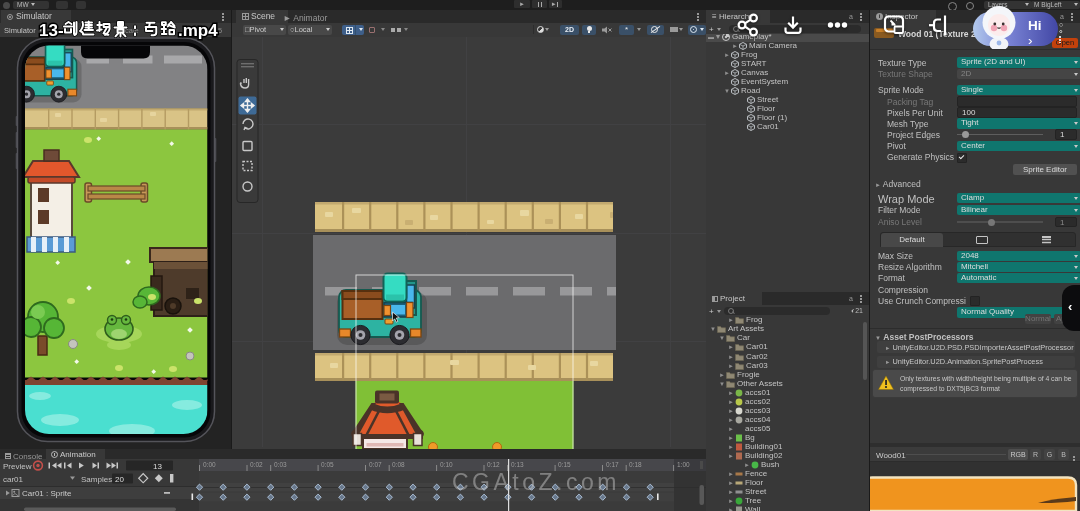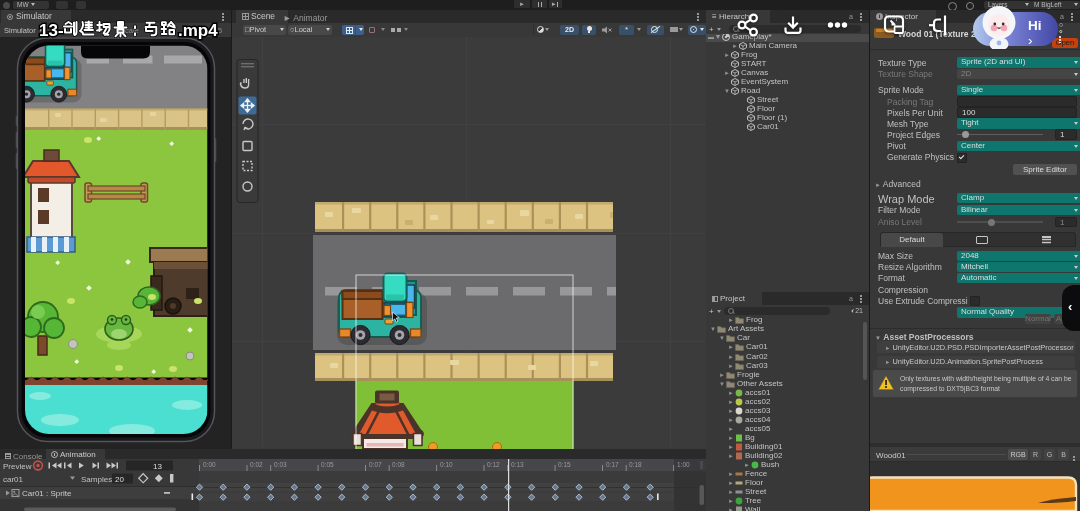--- a/index.html
+++ b/index.html
@@ -848,21 +848,21 @@
 <div class="a" style="left:109.5px;top:219.5px;width:3px;height:1.8px;background:#c4c4c4;"></div>
 <div class="a" style="left:172px;top:212.5px;width:9px;height:8px;background:repeating-linear-gradient(#c4c4c4 0 1.6px,#555 1.6px 2.8px);"></div>
 <div class="a" style="left:8px;top:229.0px;color:#c0c0c0;font-size:8.5px;line-height:1;white-space:nowrap;">Max Size</div>
 <div class="a dd" style="left:87px;top:227.8px;width:120px;">2048<span class="ar"></span></div>
 <div class="a" style="left:8px;top:240.0px;color:#c0c0c0;font-size:8.5px;line-height:1;white-space:nowrap;">Resize Algorithm</div>
 <div class="a dd" style="left:87px;top:238.8px;width:120px;">Mitchell<span class="ar"></span></div>
 <div class="a" style="left:8px;top:251.0px;color:#c0c0c0;font-size:8.5px;line-height:1;white-space:nowrap;">Format</div>
 <div class="a dd" style="left:87px;top:249.8px;width:120px;">Automatic<span class="ar"></span></div>
 <div class="a" style="left:8px;top:262.5px;color:#c0c0c0;font-size:8.5px;line-height:1;white-space:nowrap;">Compression</div>
 <div class="a dd" style="left:87px;top:260px;width:120px;margin-top:24px;">Normal Quality<span class="ar"></span></div>
-<div class="a" style="left:8px;top:273.5px;color:#c0c0c0;font-size:8.5px;line-height:1;white-space:nowrap;">Use Extrude Compressi</div>
+<div class="a" style="left:8px;top:273.5px;color:#c0c0c0;font-size:8.5px;line-height:1;white-space:nowrap;">Use Crunch Compressi</div>
 <div class="a" style="left:100px;top:273.0px;width:8px;height:8px;background:#2b2b2b;border:1px solid #232323;border-radius:1px;"></div>
 <div class="a" style="left:155px;top:291px;width:26px;height:10px;background:#424242;border-radius:2px;color:#747474;font-size:8px;line-height:10px;text-align:center;">Normal</div>
 <div class="a" style="left:184px;top:291px;width:24px;height:10px;background:#424242;border-radius:2px;color:#747474;font-size:8px;line-height:10px;text-align:center;">Apply</div>
 <div class="a" style="left:0px;top:305px;width:210px;height:1px;background:#2c2c2c;"></div>
 <div class="a" style="left:5px;top:310.0px;color:#c0c0c0;font-size:8.5px;line-height:1;white-space:nowrap;"><span style="color:#999;font-size:6px;">▼</span> <b>Asset PostProcessors</b></div>
 <div class="a" style="left:7px;top:318px;width:198px;height:12px;background:#3f3f3f;border-radius:2px;"></div>
 <div class="a" style="left:7px;top:332.5px;width:198px;height:12px;background:#3f3f3f;border-radius:2px;"></div>
 <div class="a" style="left:15px;top:320.5px;color:#c8c8c8;font-size:7.4px;line-height:1;white-space:nowrap;"><span style="color:#999;font-size:5.5px;">►</span> UnityEditor.U2D.PSD.PSDImporterAssetPostProcessor</div>
 <div class="a" style="left:15px;top:335px;color:#c8c8c8;font-size:7.4px;line-height:1;white-space:nowrap;"><span style="color:#999;font-size:5.5px;">►</span> UnityEditor.U2D.Animation.SpritePostProcess</div>
 <div class="a" style="left:2px;top:346px;width:206px;height:29px;background:#4a4a4a;border:1px solid #3a3a3a;box-sizing:border-box;border-radius:3px;"></div>
@@ -969,15 +969,16 @@
   <circle cx="17.8" cy="21" r="1.4" fill="#3a3030"></circle>
         <circle cx="26.2" cy="21" r="1.4" fill="#3a3030"></circle>
   <path d="M 20.5 24.5 Q 22 26 23.5 24.5" stroke="#3a3030" stroke-width="1.1" fill="none"></path>
   <circle cx="22" cy="40" r="2.4" fill="#9db8e8"></circle>
 </svg>
 <div class="a" style="left:1059px;top:21px;color:#ddd;font-size:7px;">○ <span style="letter-spacing:-1px;">‹›</span> <span class="dots3" style="height:8px;"></span></div>
 
 <div class="a" style="left:1062px;top:285px;width:18px;height:46px;border-radius:12px 0 0 12px;background:#0c0c0e;"></div>
 <div class="a" style="left:1068px;top:299px;color:#fff;font-size:13px;font-weight:bold;">‹</div>
 
+<div class="a" style="left:452px;top:469px;color:rgba(210,210,210,0.45);font-size:23px;letter-spacing:3.5px;">CGAtoZ.com</div>
 </div>
 
 </div>
 
 </body></html>

